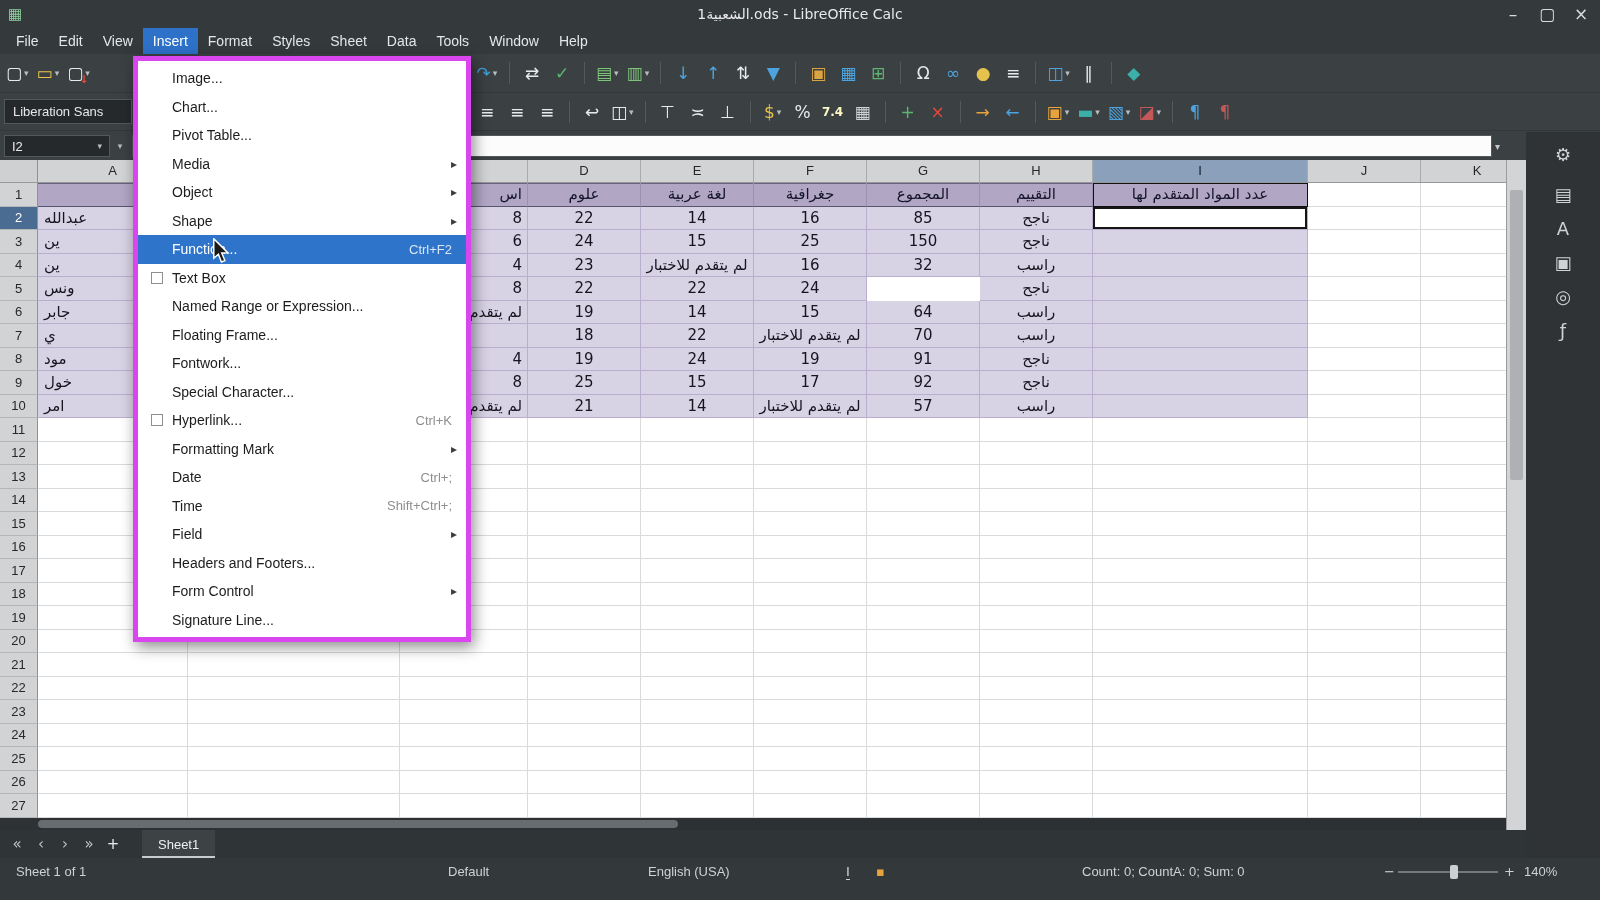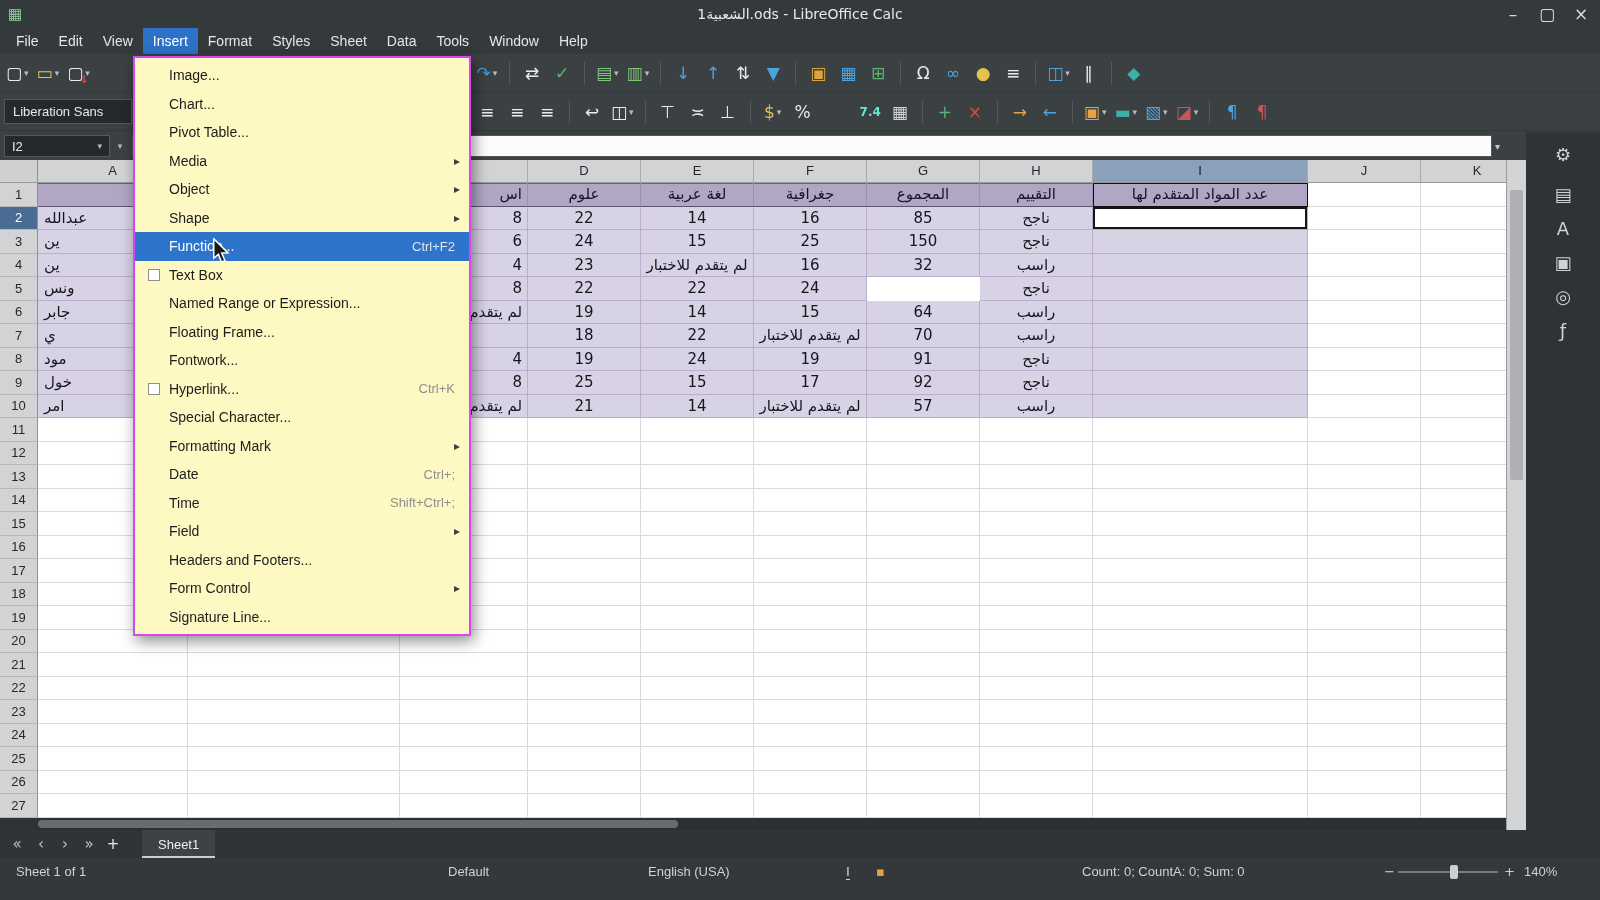--- a/index.html
+++ b/index.html
@@ -105,22 +105,22 @@
   #zoom-thumb { position:absolute; left:1450px; top:7px; width:8px; height:14px; background:#cdd0d2; border-radius:2px; }
 
   
   #sidebar { position:absolute; left:1526px; top:132px; width:74px; height:726px; background:#2f3336;
              display:flex; flex-direction:column; align-items:center; padding-top:6px; }
   #sidebar .tbi { width:32px; height:30px; margin:2px 0; }
   #sidebar .g { font-size:18px; }
   #sidebar .tbi:first-child { margin-bottom:8px; }
 
   
-  #insert-menu { position:absolute; left:133px; top:56px; width:338px; background:#fef9c3;
-                 border:2px solid #d946ef; box-shadow:3px 5px 14px rgba(0,0,0,.45); padding:3px 0; z-index:50; }
+  #insert-menu { position:absolute; left:133px; top:56px; width:338px; background:#ffffff;
+                 border:5px solid #d946ef; box-shadow:3px 5px 14px rgba(0,0,0,.45); padding:3px 0; z-index:50; }
   .mi { height:28.5px; display:flex; align-items:center; padding-left:6px; font-size:14px; color:#1c1c1c; }
   .mi .gut { width:26px; display:flex; align-items:center; justify-content:center; flex:0 0 26px; }
   .mi .cb { width:12px; height:12px; border:1px solid #8f8f8f; background:#fff; }
   .mi .lab { margin-left:2px; white-space:nowrap; }
   .mi .sp { flex:1; }
   .mi .sc { color:#8e8e8e; font-size:13px; margin-right:14px; }
   .mi .subarrow { color:#3c3c3c; font-size:12px; margin-right:9px; font-family:"DejaVu Sans",sans-serif; }
   .mi.hl { background:#2d74ca; color:#fff; }
   .mi.hl .sc { color:#d9e6f6; }
 
@@ -278,21 +278,21 @@
       </span>
       <span class="tbsep"></span>
       <span class="tbi">
         <span class="g" style="color: rgb(229, 193, 78);">$</span>
         <span class="caret">▾</span>
       </span>
       <span class="tbi">
         <span class="g" style="color: rgb(232, 234, 236);">%</span>
       </span>
       <span class="tbi">
-        <span class="g small" style="color: #5eead4; margin-left: 38px;">7.4</span>
+        <span class="g small" style="color: #fef9c3;">7.4</span>
       </span>
       <span class="tbi">
         <span class="g" style="color: rgb(207, 211, 214);">▦</span>
       </span>
       <span class="tbsep"></span>
       <span class="tbi">
         <span class="g" style="color: rgb(92, 181, 112);">+</span>
       </span>
       <span class="tbi">
         <span class="g" style="color: rgb(224, 72, 62);">×</span>
@@ -856,31 +856,31 @@
       <span class="gut"></span>
       <span class="lab">Floating Frame...</span>
       <span class="sp"></span>
     </div>
     <div class="mi">
       <span class="gut"></span>
       <span class="lab">Fontwork...</span>
       <span class="sp"></span>
     </div>
     <div class="mi">
+      <span class="gut"></span>
+      <span class="lab">Special Character...</span>
+      <span class="sp"></span>
+    </div>
+    <div class="mi">
       <span class="gut">
         <span class="cb"></span>
       </span>
       <span class="lab">Hyperlink...</span>
       <span class="sp"></span>
       <span class="sc">Ctrl+K</span>
-    </div>
-    <div class="mi">
-      <span class="gut"></span>
-      <span class="lab">Special Character...</span>
-      <span class="sp"></span>
     </div>
     <div class="mi">
       <span class="gut"></span>
       <span class="lab">Formatting Mark</span>
       <span class="sp"></span>
       <span class="subarrow">▸</span>
     </div>
     <div class="mi">
       <span class="gut"></span>
       <span class="lab">Date</span>

